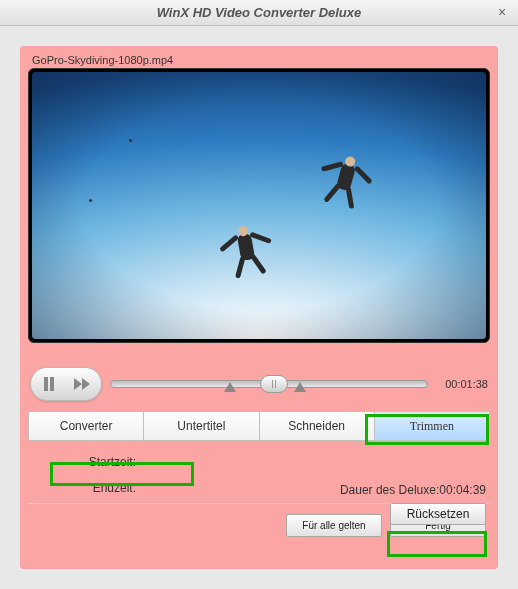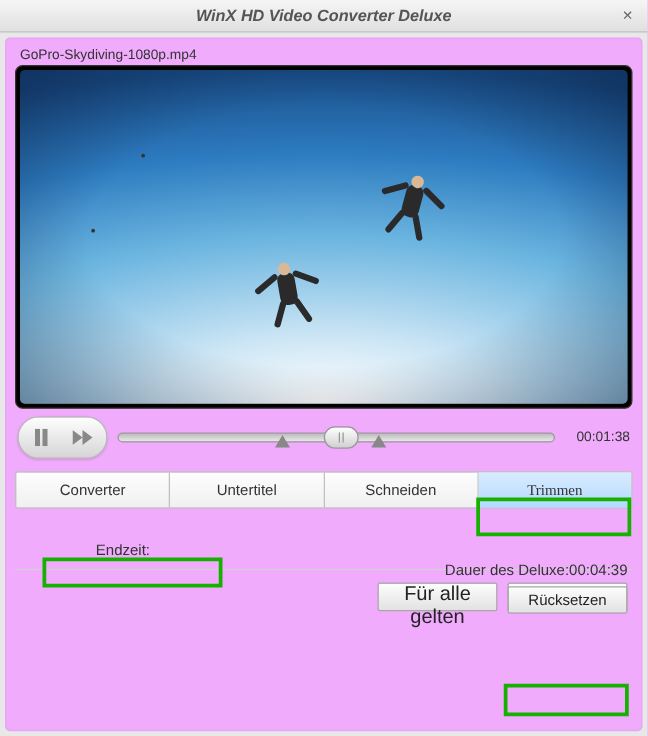--- a/index.html
+++ b/index.html
@@ -3,38 +3,38 @@
 <meta charset="utf-8">
 <style>
   * { box-sizing: border-box; margin: 0; padding: 0; font-family: Arial, sans-serif; }
   body { width: 518px; height: 589px; background: #e8e8e8; overflow: hidden; }
   
   .window { width: 100%; height: 100%; display: flex; flex-direction: column; }
   .titlebar { height: 26px; background: linear-gradient(#f5f5f5,#e0e0e0); display: flex; align-items: center; justify-content: center; position: relative; border-bottom: 1px solid #c0c0c0; }
   .titlebar-text { font-size: 13px; font-weight: bold; font-style: italic; color: #555; }
   .close-btn { position: absolute; right: 8px; top: 4px; width: 16px; height: 16px; color: #666; cursor: pointer; line-height: 16px; text-align: center; font-size: 14px; }
   
-  .content { flex: 1; background: #f0abfc; margin: 4px; border-radius: 4px; padding: 6px 8px; display: flex; flex-direction: column; box-shadow: inset 0 0 2px rgba(0,0,0,0.1); }
+  .content { flex: 1; background: #fca5a5; margin: 20px; border-radius: 4px; padding: 6px 8px; display: flex; flex-direction: column; box-shadow: inset 0 0 2px rgba(0,0,0,0.1); }
   
   .filename { font-size: 11px; color: #333; padding: 2px 4px; }
   .video-frame { width: 100%; height: 275px; background: #000; border-radius: 6px; border: 1px solid #333; position: relative; overflow: hidden; }
   .sky { position: absolute; inset: 3px; border-radius: 4px; background: radial-gradient(ellipse 140% 100% at 50% 100%, #ffffff 0%, #cde6f5 20%, #6bb5e0 50%, #2d7bc0 75%, #1a4f8a 100%); }
   .vignette { position: absolute; inset: 3px; border-radius: 4px; background: radial-gradient(ellipse at center, transparent 55%, rgba(0,0,20,0.35) 100%); }
   .diver1 { position: absolute; left: 310px; top: 95px; transform: rotate(15deg); }
   .diver2 { position: absolute; left: 210px; top: 165px; transform: rotate(-10deg); }
   .diver-body { width: 14px; height: 26px; background: #2a2a2a; border-radius: 6px; position: relative; }
   .diver-head { width: 10px; height: 10px; background: #d8b896; border-radius: 50%; position: absolute; top: -8px; left: 2px; }
   .arm-l, .arm-r, .leg-l, .leg-r { position: absolute; background: #2a2a2a; border-radius: 3px; }
   .arm-l { width: 22px; height: 5px; top: 4px; left: -20px; transform: rotate(-30deg); }
   .arm-r { width: 22px; height: 5px; top: 4px; left: 12px; transform: rotate(30deg); }
   .leg-l { width: 5px; height: 22px; top: 22px; left: 0px; transform: rotate(25deg); transform-origin: top; }
   .leg-r { width: 5px; height: 22px; top: 22px; left: 9px; transform: rotate(-25deg); transform-origin: top; }
   .dot { position: absolute; width: 3px; height: 3px; background: #333; border-radius: 50%; }
   
-  .transport { display: flex; align-items: center; gap: 8px; padding: 6px 2px 10px; }
+  .transport { display: flex; align-items: center; gap: 8px; padding: 24px 2px 10px; }
   .btn-pill { width: 72px; height: 34px; background: linear-gradient(#fefefe,#d5d5d5); border: 1px solid #b8b8b8; border-radius: 17px; display: flex; align-items: center; justify-content: space-evenly; box-shadow: 0 1px 2px rgba(0,0,0,0.15); cursor: pointer; }
   .btn-half { width: 30px; display:flex; align-items:center; justify-content:center; }
   .seek { flex: 1; position: relative; height: 28px; display:flex; align-items:center; }
   .seek-track { width: 100%; height: 8px; background: linear-gradient(#bcbcbc,#e8e8e8); border: 1px solid #999; border-radius: 4px; position: relative; }
   .seek-thumb { position: absolute; width: 28px; height: 18px; background: linear-gradient(#fefefe,#d0d0d0); border: 1px solid #999; border-radius: 9px; top: -6px; left: 47%; display:flex; align-items:center; justify-content:center; gap:2px; cursor:pointer; }
   .seek-thumb::before,.seek-thumb::after{content:"";width:1px;height:8px;background:#999;}
   .trim-mark { position:absolute; top:12px; width:0; height:0; border-left:6px solid transparent; border-right:6px solid transparent; border-bottom:10px solid #888; cursor:pointer; }
   .trim-mark.left{left:36%;}
   .trim-mark.right{left:58%;}
   .timecode { font-size: 11px; color: #333; width: 52px; text-align: right; }
@@ -55,21 +55,21 @@
   .checkbox svg { position:absolute; left:1px; top:1px; }
   .time-row { display:flex; align-items:center; gap:14px; }
   .time-label { width:88px; text-align:right; font-size:12px; color:#333; }
   .spinner { width:110px; height:22px; border:1px solid #aaa; background:#fff; display:flex; align-items:center; padding:0 4px; font-size:12px; position:relative; }
   .spin-btns { position:absolute; right:0; top:0; width:16px; height:20px; display:flex; flex-direction:column; border-left:1px solid #aaa; }
   .spin-btn { flex:1; background:linear-gradient(#f5f5f5,#ddd); display:flex; align-items:center; justify-content:center; cursor:pointer; font-size:7px; color:#555; }
   .dur-wrap { position:absolute; right:4px; top:42px; font-size:12px; color:#333; }
   .reset-btn { position:absolute; right:4px; top:62px; width:96px; height:22px; background:linear-gradient(#fdfdfd,#e2e2e2); border:1px solid #a8a8a8; border-radius:2px; font-size:12px; color:#222; cursor:pointer; }
   
   .footer { border-top:1px solid #d0d0d0; margin-top:4px; padding:10px 4px 6px; display:flex; justify-content:flex-end; gap:8px; }
-  .btn { width:96px; height:23px; background:linear-gradient(#fdfdfd,#e2e2e2); border:1px solid #a8a8a8; border-radius:2px; font-size:16px; color:#222; cursor:pointer; }
+  .btn { width:96px; height:23px; background:linear-gradient(#fdfdfd,#e2e2e2); border:1px solid #a8a8a8; border-radius:2px; font-size:10px; color:#222; cursor:pointer; }
   
   .rel { position:relative; }
 </style>
 </head>
 <body>
 
 <div class="window">
   <div class="titlebar">
     <span class="titlebar-text">WinX HD Video Converter Deluxe</span>
     <span class="close-btn">×</span>
@@ -130,20 +130,21 @@
     <div class="tabs">
       <div class="tab">Converter</div>
       <div class="tab">Untertitel</div>
       <div class="tab">Schneiden</div>
       <div class="tab active">Trimmen</div>
     </div>
 
     <div class="opts rel">
 
       <div class="time-row">
+        <div class="time-label">Startzeit:</div>
       </div>
 
       <div class="time-row">
         <div class="time-label">Endzeit:</div>
       </div>
 
       <div class="dur-wrap">
         <span>Dauer des Deluxe:</span><span>00:04:39</span>
       </div>
       <button class="reset-btn">Rücksetzen</button>

